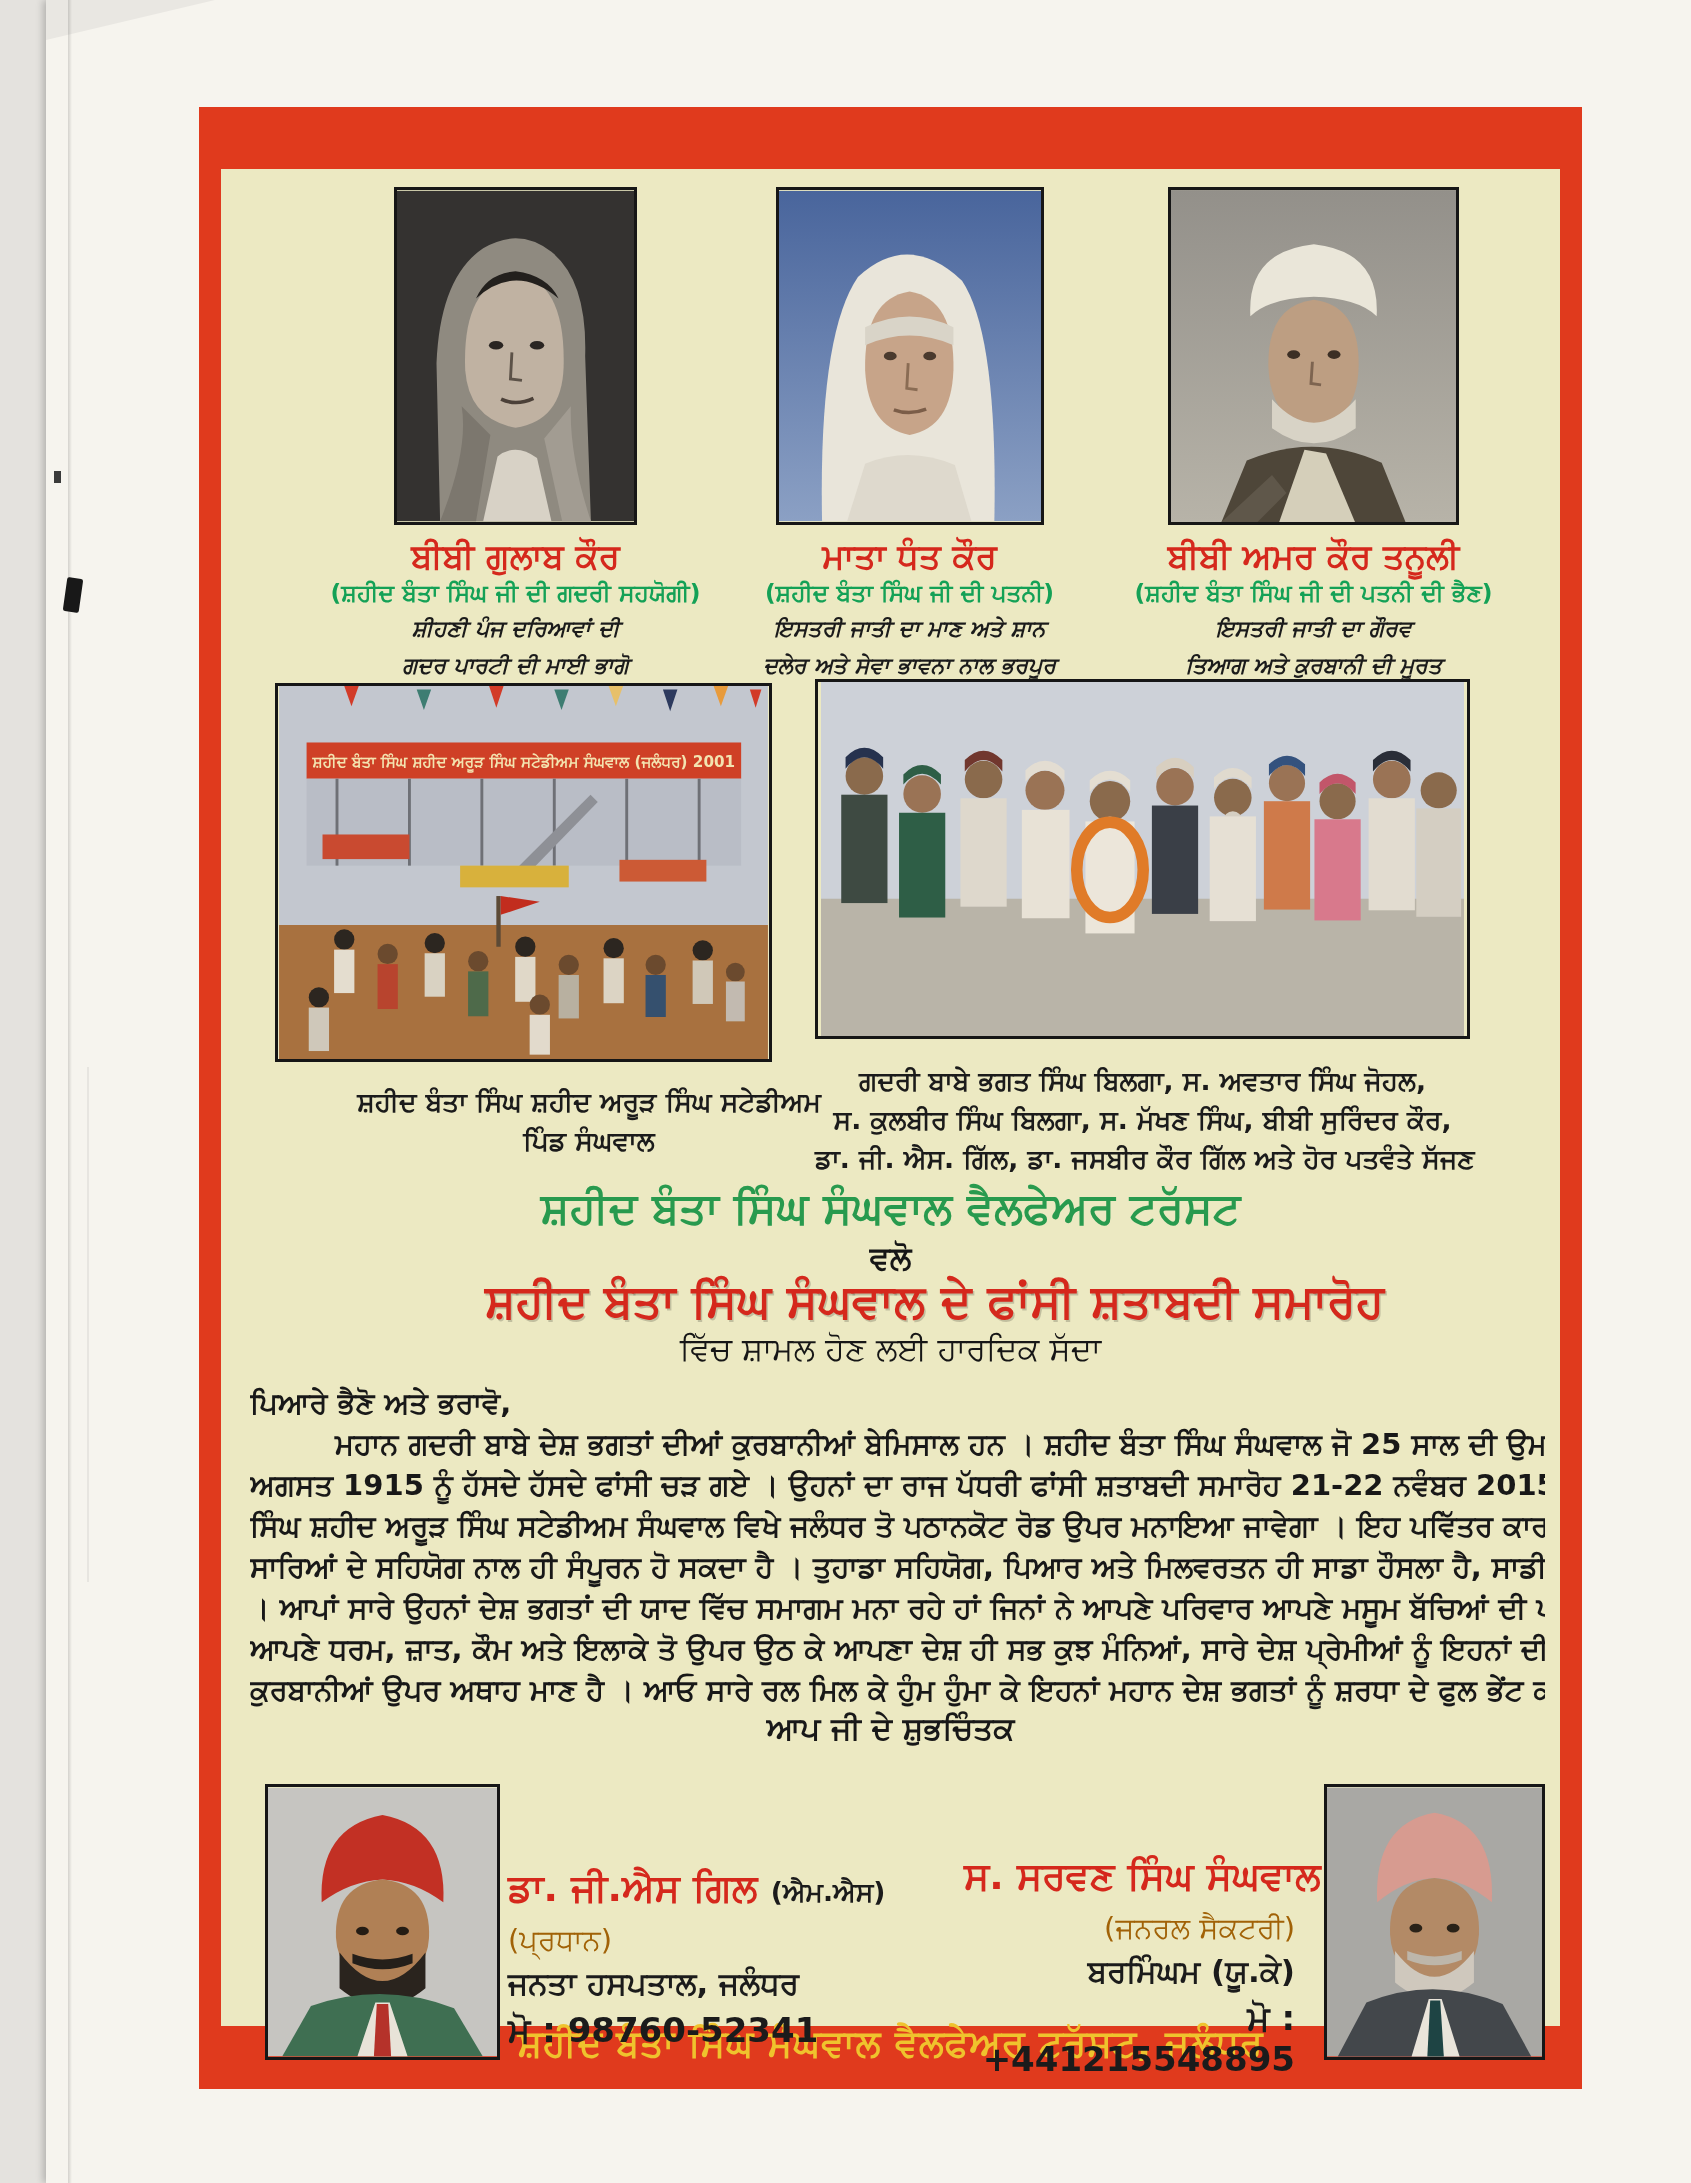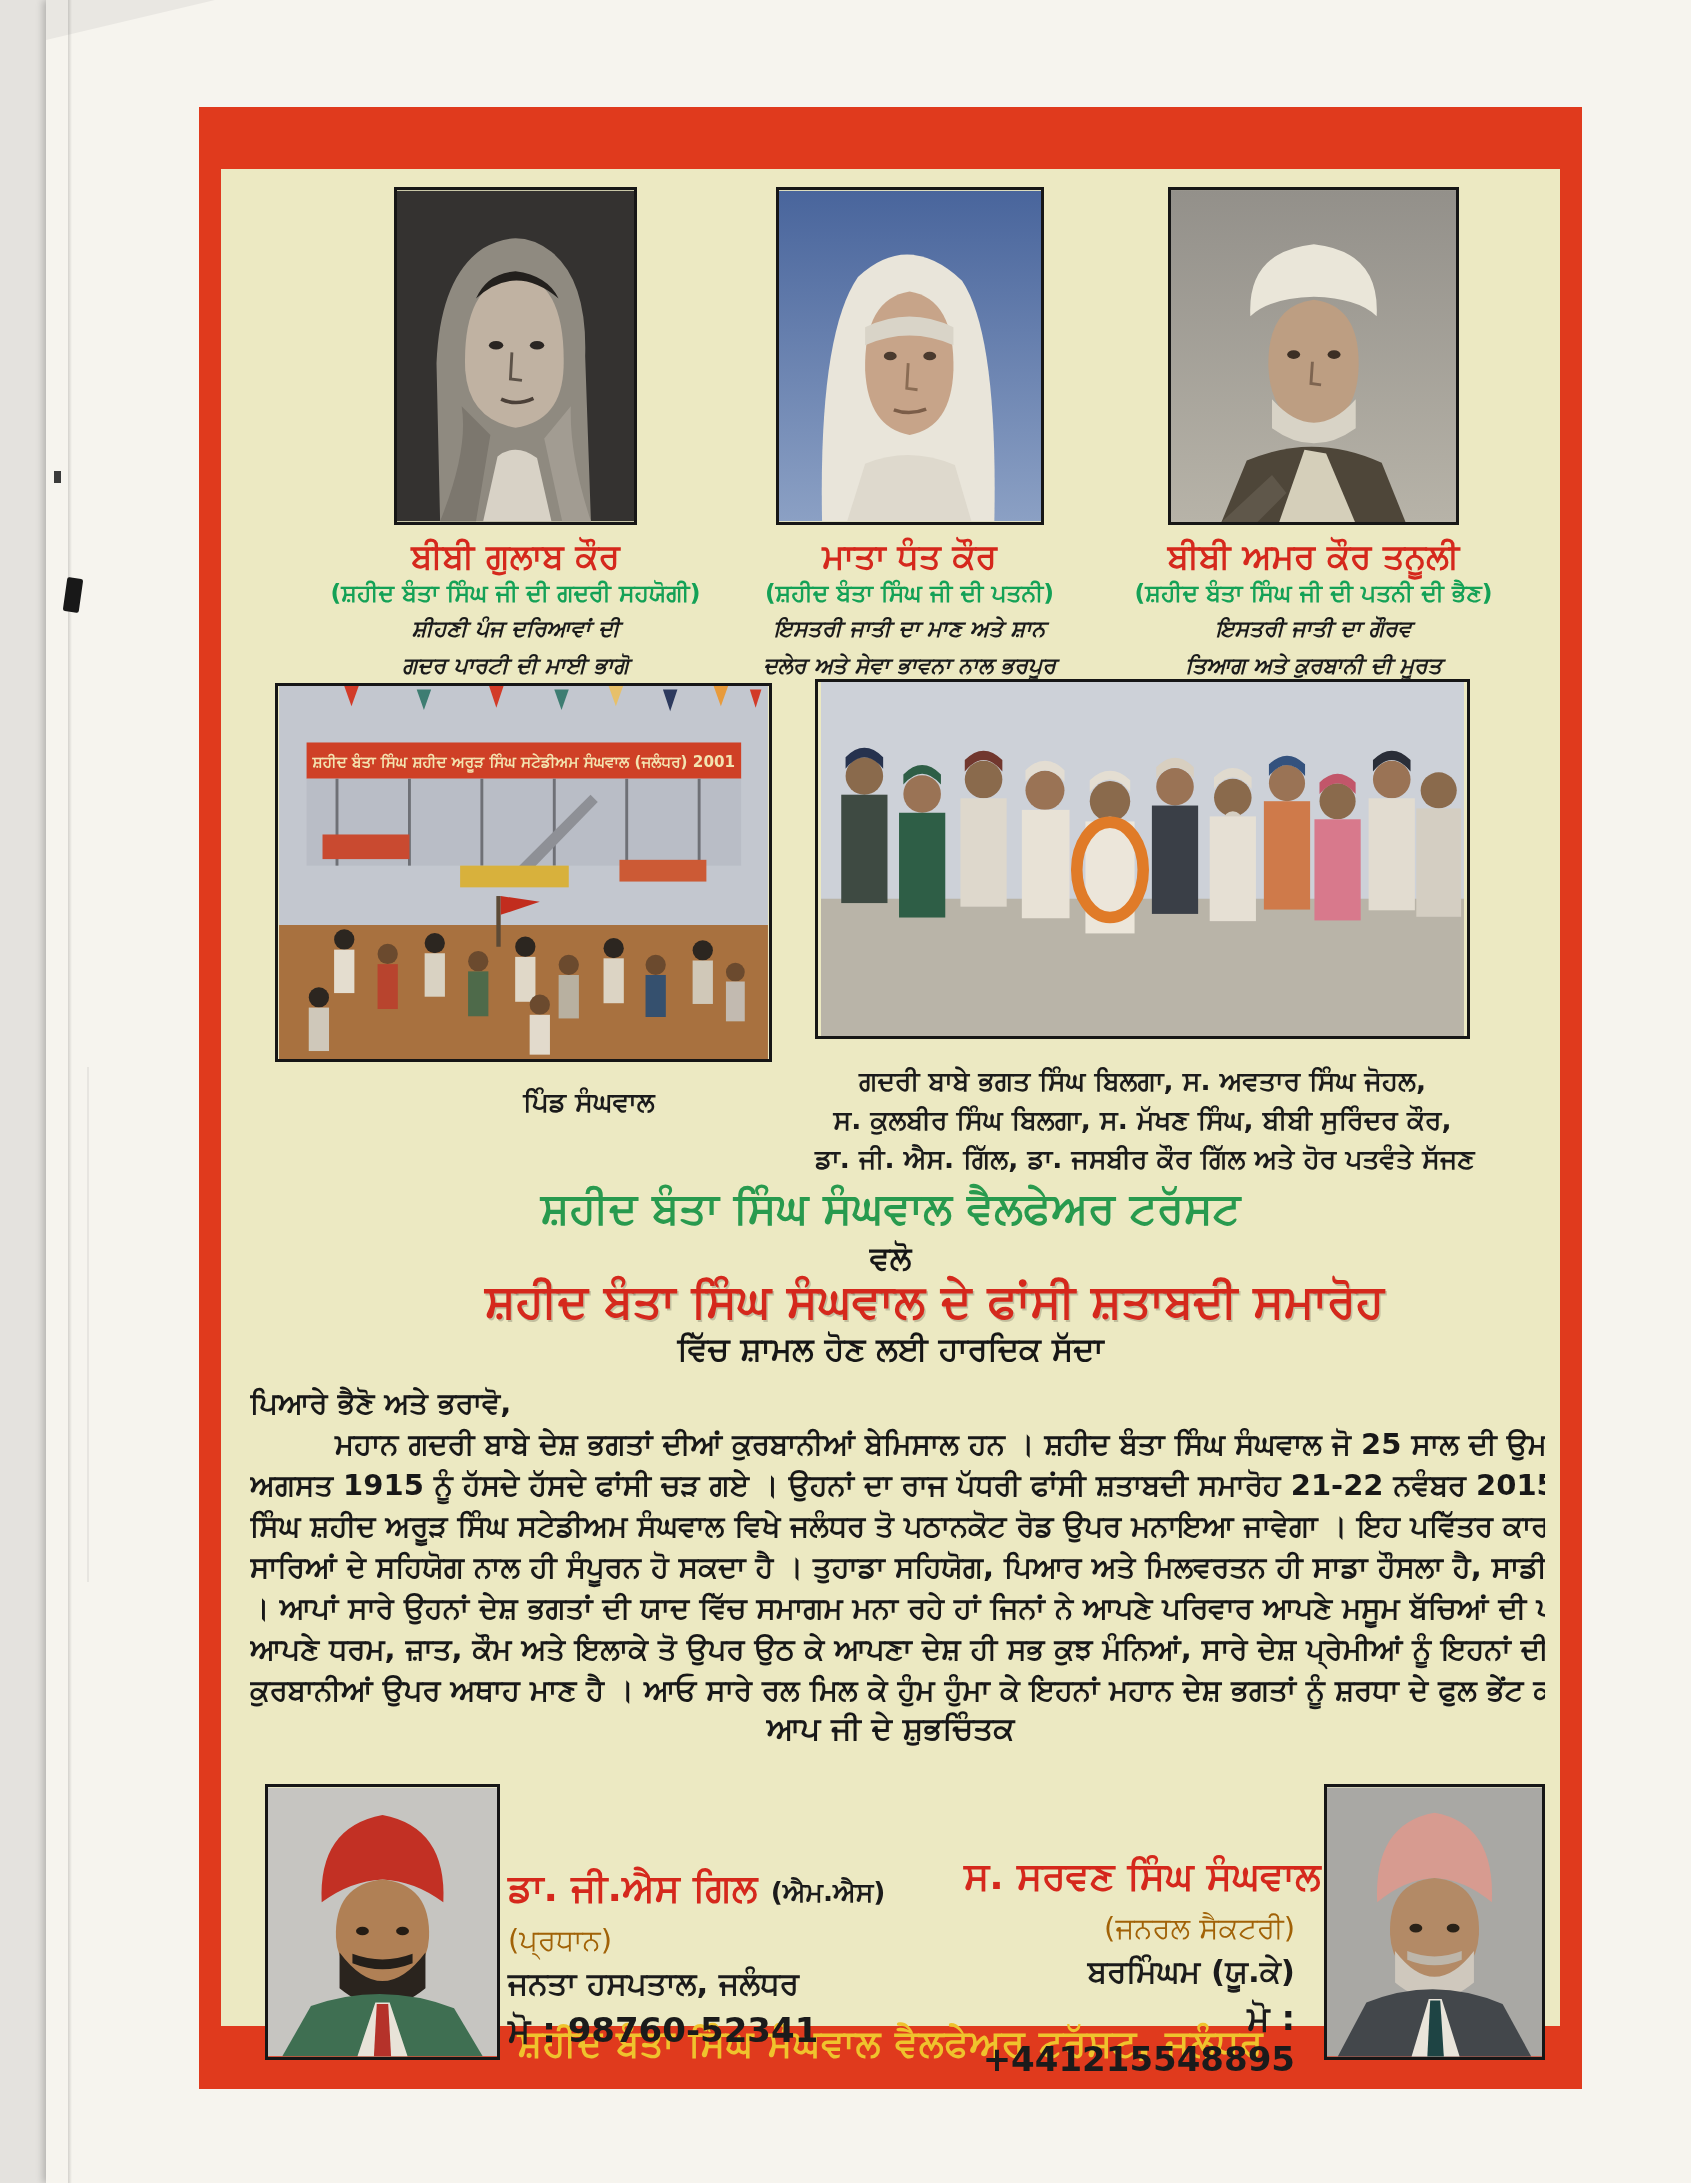--- a/index.html
+++ b/index.html
@@ -33,21 +33,21 @@
 
   
   .row-mid{position:absolute;top:508px;left:0;width:1339px;height:515px;}
   .mid-cap{font-size:26.5px;line-height:39px;font-weight:bold;color:#1b1b1b;text-align:center;}
 
   
   .h-trust{position:absolute;top:1014px;width:100%;text-align:center;font-size:43px;font-weight:bold;color:#289a4e;}
   .h-by{position:absolute;top:1070px;width:100%;text-align:center;font-size:32px;font-weight:bold;color:#161616;}
   .h-event{position:absolute;top:1105px;width:100%;text-align:center;font-size:46px;font-weight:bold;color:#d5281c;
            text-shadow:1.5px 1.5px 0 rgba(0,0,0,.18);padding-left:44px;}
-  .h-invite{position:absolute;top:1161px;width:100%;text-align:center;font-size:32px;font-weight:bold;color:#161616;}
+  .h-invite{position:absolute;top:1161px;width:100%;text-align:center;font-size:32px;font-weight:normal;color:#161616;}
 
   
   .letter{position:absolute;top:1214px;left:29px;width:1295px;overflow:hidden;}
   .bline{font-size:29px;line-height:41px;font-weight:bold;color:#181818;white-space:nowrap;}
   .bline.indent{text-indent:85px;}
   .closing{position:absolute;top:1541px;width:100%;text-align:center;font-size:31px;font-weight:bold;color:#181818;}
 
   
   .contacts{position:absolute;top:1611px;left:0;width:1339px;height:287px;}
   .contacts .photo{position:absolute;z-index:3;}
@@ -202,20 +202,21 @@
             <circle cx="55" cy="430" r="14" fill="#2c2620"></circle>
               <rect x="41" y="444" width="28" height="60" fill="#cfc8ba"></rect>
             <circle cx="360" cy="440" r="14" fill="#6b4a2e"></circle>
               <rect x="346" y="454" width="28" height="55" fill="#e2dacc"></rect>
           </g>
           <rect x="300" y="290" width="6" height="70" fill="#5c4a36"></rect>
           <path d="M306 290 L360 298 L306 316Z" fill="#c22d1e"></path>
         </svg>
 
         <div class="abs mid-cap" style="left:37px;top:405px;width:662px;">
+          <div class="nowrap">ਸ਼ਹੀਦ ਬੰਤਾ ਸਿੰਘ ਸ਼ਹੀਦ ਅਰੂੜ ਸਿੰਘ ਸਟੇਡੀਅਮ</div>
           <div class="nowrap">ਪਿੰਡ ਸੰਘਵਾਲ</div>
         </div>
 
         <svg class="photo abs" style="left:594px;top:2.2px;" width="655" height="360" viewBox="0 0 890 490">
           <rect width="890" height="490" fill="#cdd1d8"></rect>
           <rect y="300" width="890" height="190" fill="#b9b4a8"></rect>
           <g>
             <circle cx="60" cy="130" r="26" fill="#8a6a4c"></circle>
               <path d="M34 120 Q60 88 86 120 L86 104 Q60 78 34 104Z" fill="#26324e"></path>
               <rect x="28" y="156" width="64" height="150" fill="#3e4a42"></rect>

